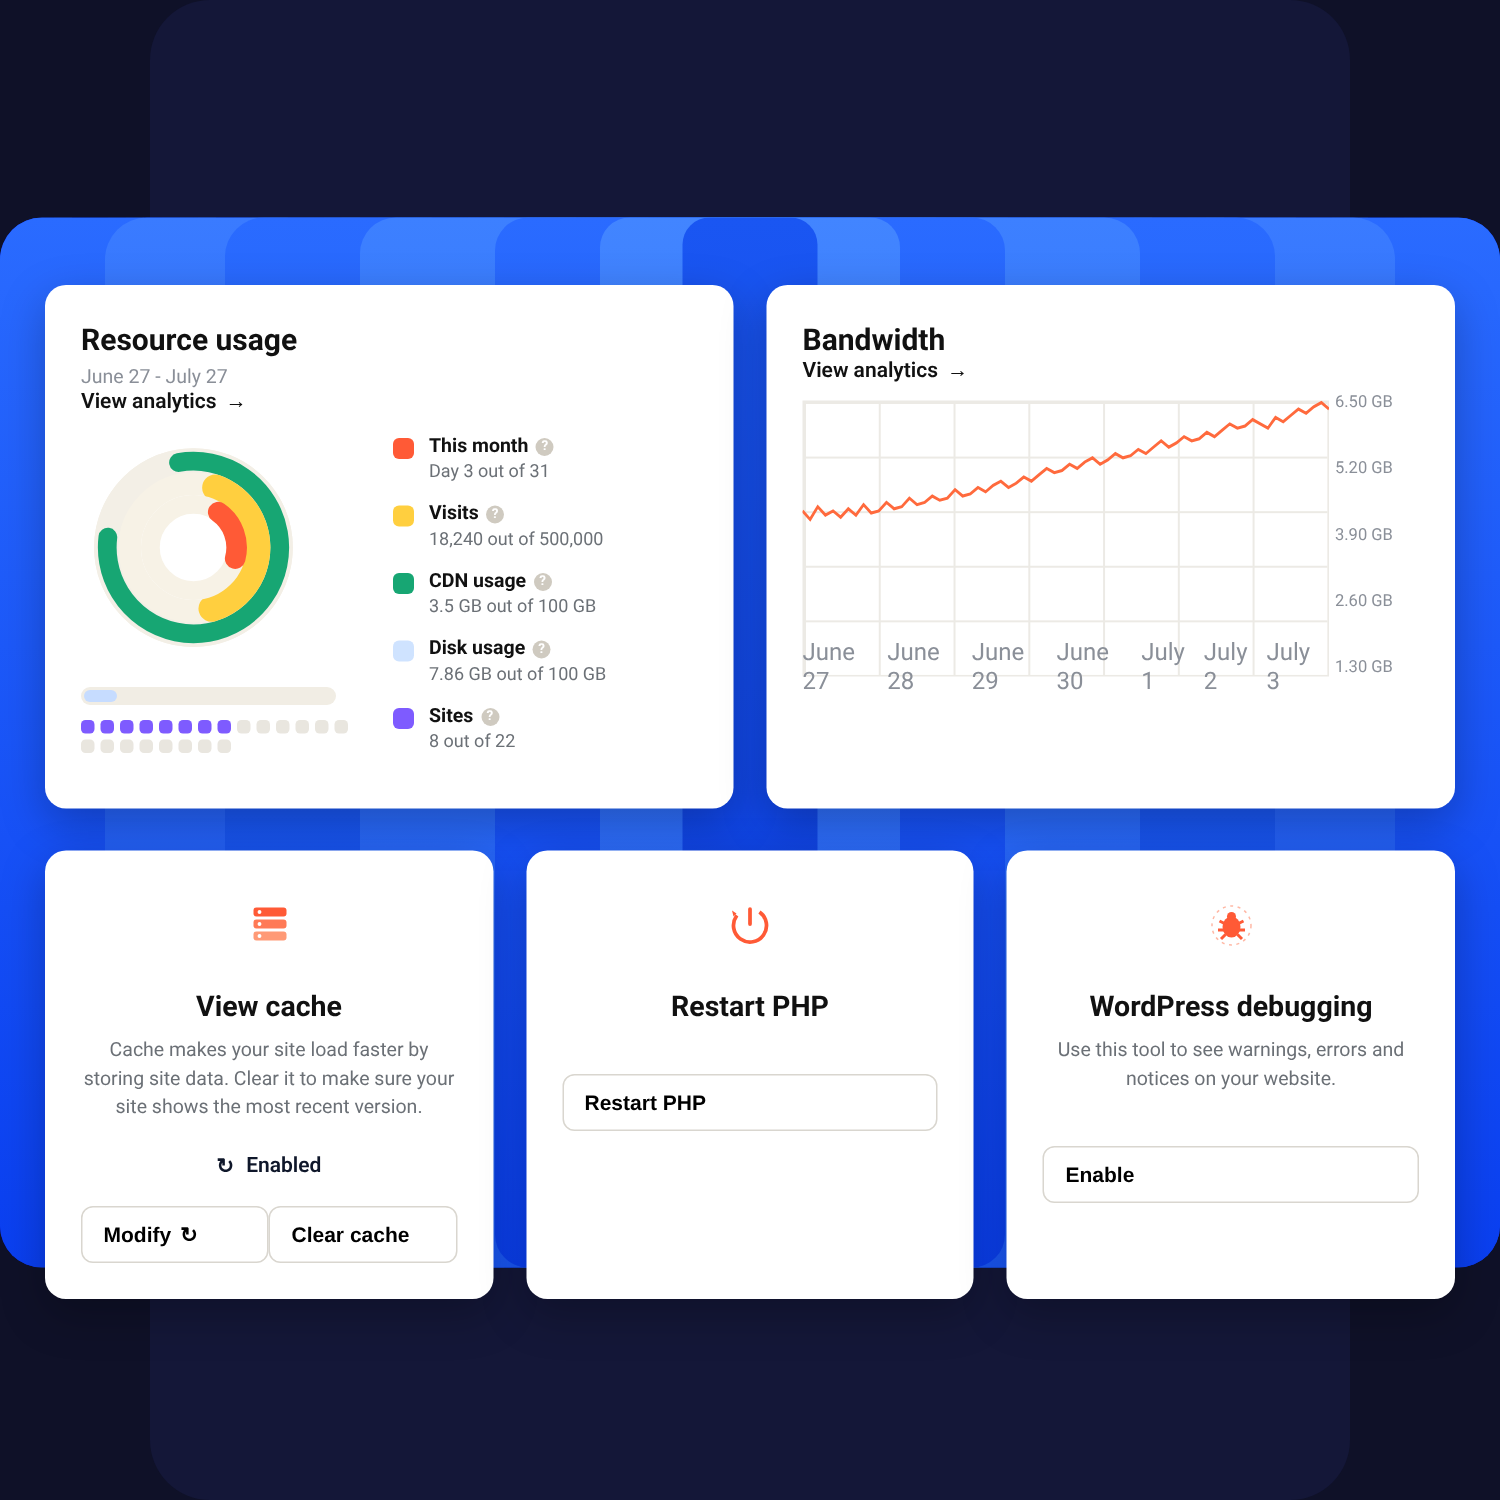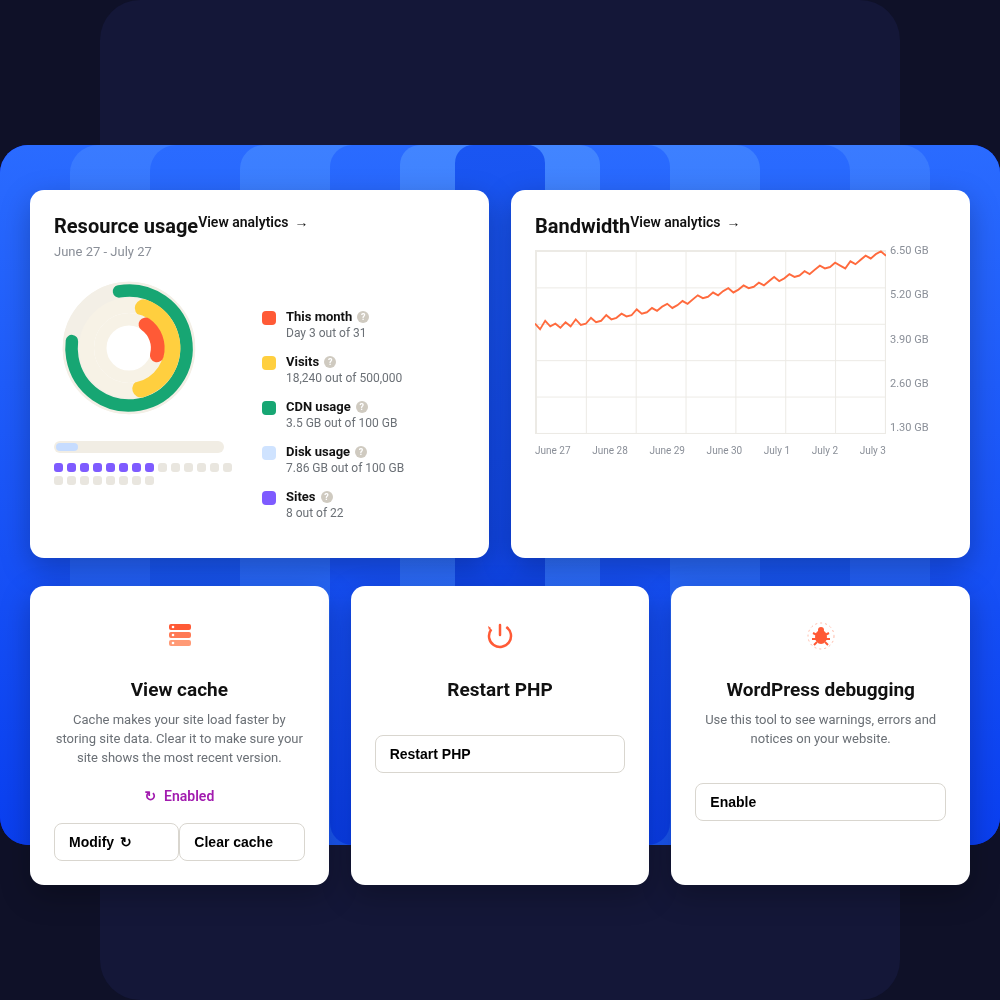--- a/index.html
+++ b/index.html
@@ -34,21 +34,21 @@
   .content {
     position: absolute; left: 30px; top: 190px; width: 940px;
   }
   .row { display: flex; gap: 22px; margin-bottom: 28px; }
   .card {
     background: #fff; border-radius: 14px; padding: 24px;
     box-shadow: 0 10px 30px rgba(0,0,0,0.25);
   }
   .card.half { flex: 1 1 0; min-width: 0; }
   .card.third { flex: 1 1 0; min-width: 0; text-align: center; }
-  .card-header { display:flex; align-items:flex-start; }
+  .card-header { display:flex; justify-content:space-between; align-items:flex-start;flex-direction:column; }
   .card-title { font-size: 20px; font-weight: 700; }
   .card-sub { color:#8a8f98; font-size:13px; margin-top:6px; }
   .link-action {
     display:flex; align-items:center; gap:6px;
     font-size:14px; font-weight:600; color:#111; cursor:pointer;
   }
   .arrow-icon::after { content:"→"; }
   .resource-body { display:flex; gap:28px; margin-top:14px; align-items:flex-start; }
   .donut-wrap { flex:0 0 170px; }
   .progress-bar {
@@ -56,21 +56,21 @@
   }
   .progress-bar::before{
     content:""; position:absolute; left:2px; top:2px; height:8px; width:22px;
     background:#c6dcff; border-radius:6px;
   }
   .dot-row { display:flex; gap:4px; margin-top:10px; flex-wrap:wrap; width:180px; }
   .dot-row span {
     width:9px; height:9px; border-radius:3px; background:#e9e6df;
   }
   .dot-row span.on { background:#7e5bff; }
-  .legend-list { flex:1; font-size:13px;margin-top:36px; }
+  .legend-list { flex:1; font-size:13px; }
   .legend-item { display:flex; gap:10px; margin-bottom:14px; align-items:flex-start; }
   .swatch { width:14px; height:14px; border-radius:4px; margin-top:2px; flex-shrink:0; }
   .legend-label { font-weight:700; display:inline-flex; align-items:center; gap:5px; }
   .info-dot {
     display:inline-block; width:12px; height:12px; border-radius:50%;
     background:#cfcac0; color:#fff; font-size:9px; text-align:center; line-height:12px;
   }
   .legend-desc { color:#6b7076; font-size:12px; margin-top:2px; }
   
   .chart-area { position:relative; height:210px; margin-top:12px; }
@@ -81,31 +81,31 @@
       linear-gradient(to right, #eceae5 1px, transparent 1px),
       linear-gradient(to bottom, #eceae5 1px, transparent 1px);
     background-size: calc(100%/7) 100%, 100% calc(100%/5);
   }
   .chart-yaxis {
     position:absolute; right:0; top:-6px; bottom:26px; width:56px;
     display:flex; flex-direction:column; justify-content:space-between;
     font-size:11px; color:#8a8f98; text-align:left;
   }
   .chart-xaxis {
-    position:absolute; left:0; right:60px; bottom:4px;
+    position:absolute; left:0; right:60px; bottom:14px;
     display:flex; justify-content:space-between;
-    font-size:10px; color:#8a8f98;
+    font-size:16px; color:#8a8f98;
   }
   .chart-svg { position:absolute; left:0; top:0; right:60px; bottom:26px; }
   .chart-svg svg { width:100%; height:100%; display:block; }
   
   .tool-icon { display:inline-flex; width:40px; height:40px; align-items:center; justify-content:center; margin-top:6px; }
   .tool-title { font-size:19px; font-weight:700; margin-top:20px; }
   .tool-desc { color:#6b7076; font-size:13px; margin-top:10px; line-height:1.45; }
-  .status-line { margin-top:20px; display:inline-flex; align-items:center; gap:8px; color:#a21caf; font-weight:600; font-size:14px; }
+  .status-line { margin-top:20px; display:inline-flex; align-items:center; gap:8px; color:#0f172a; font-weight:600; font-size:14px; }
   .btn {
     border:1px solid #d9d6cf; background:#fff; border-radius:8px;
     padding:10px 14px; font-size:14px; font-weight:600; cursor:pointer;
     display:inline-flex; align-items:center; justify-content:flex-start; gap:6px;
   }
   .btn-row { display:flex; margin-top:18px; }
   .btn-row .btn { flex:1; }
   .btn-full { width:100%; margin-top:34px; }
   .refresh-icon::before{ content:"↻"; font-size:14px; }
 </style>

